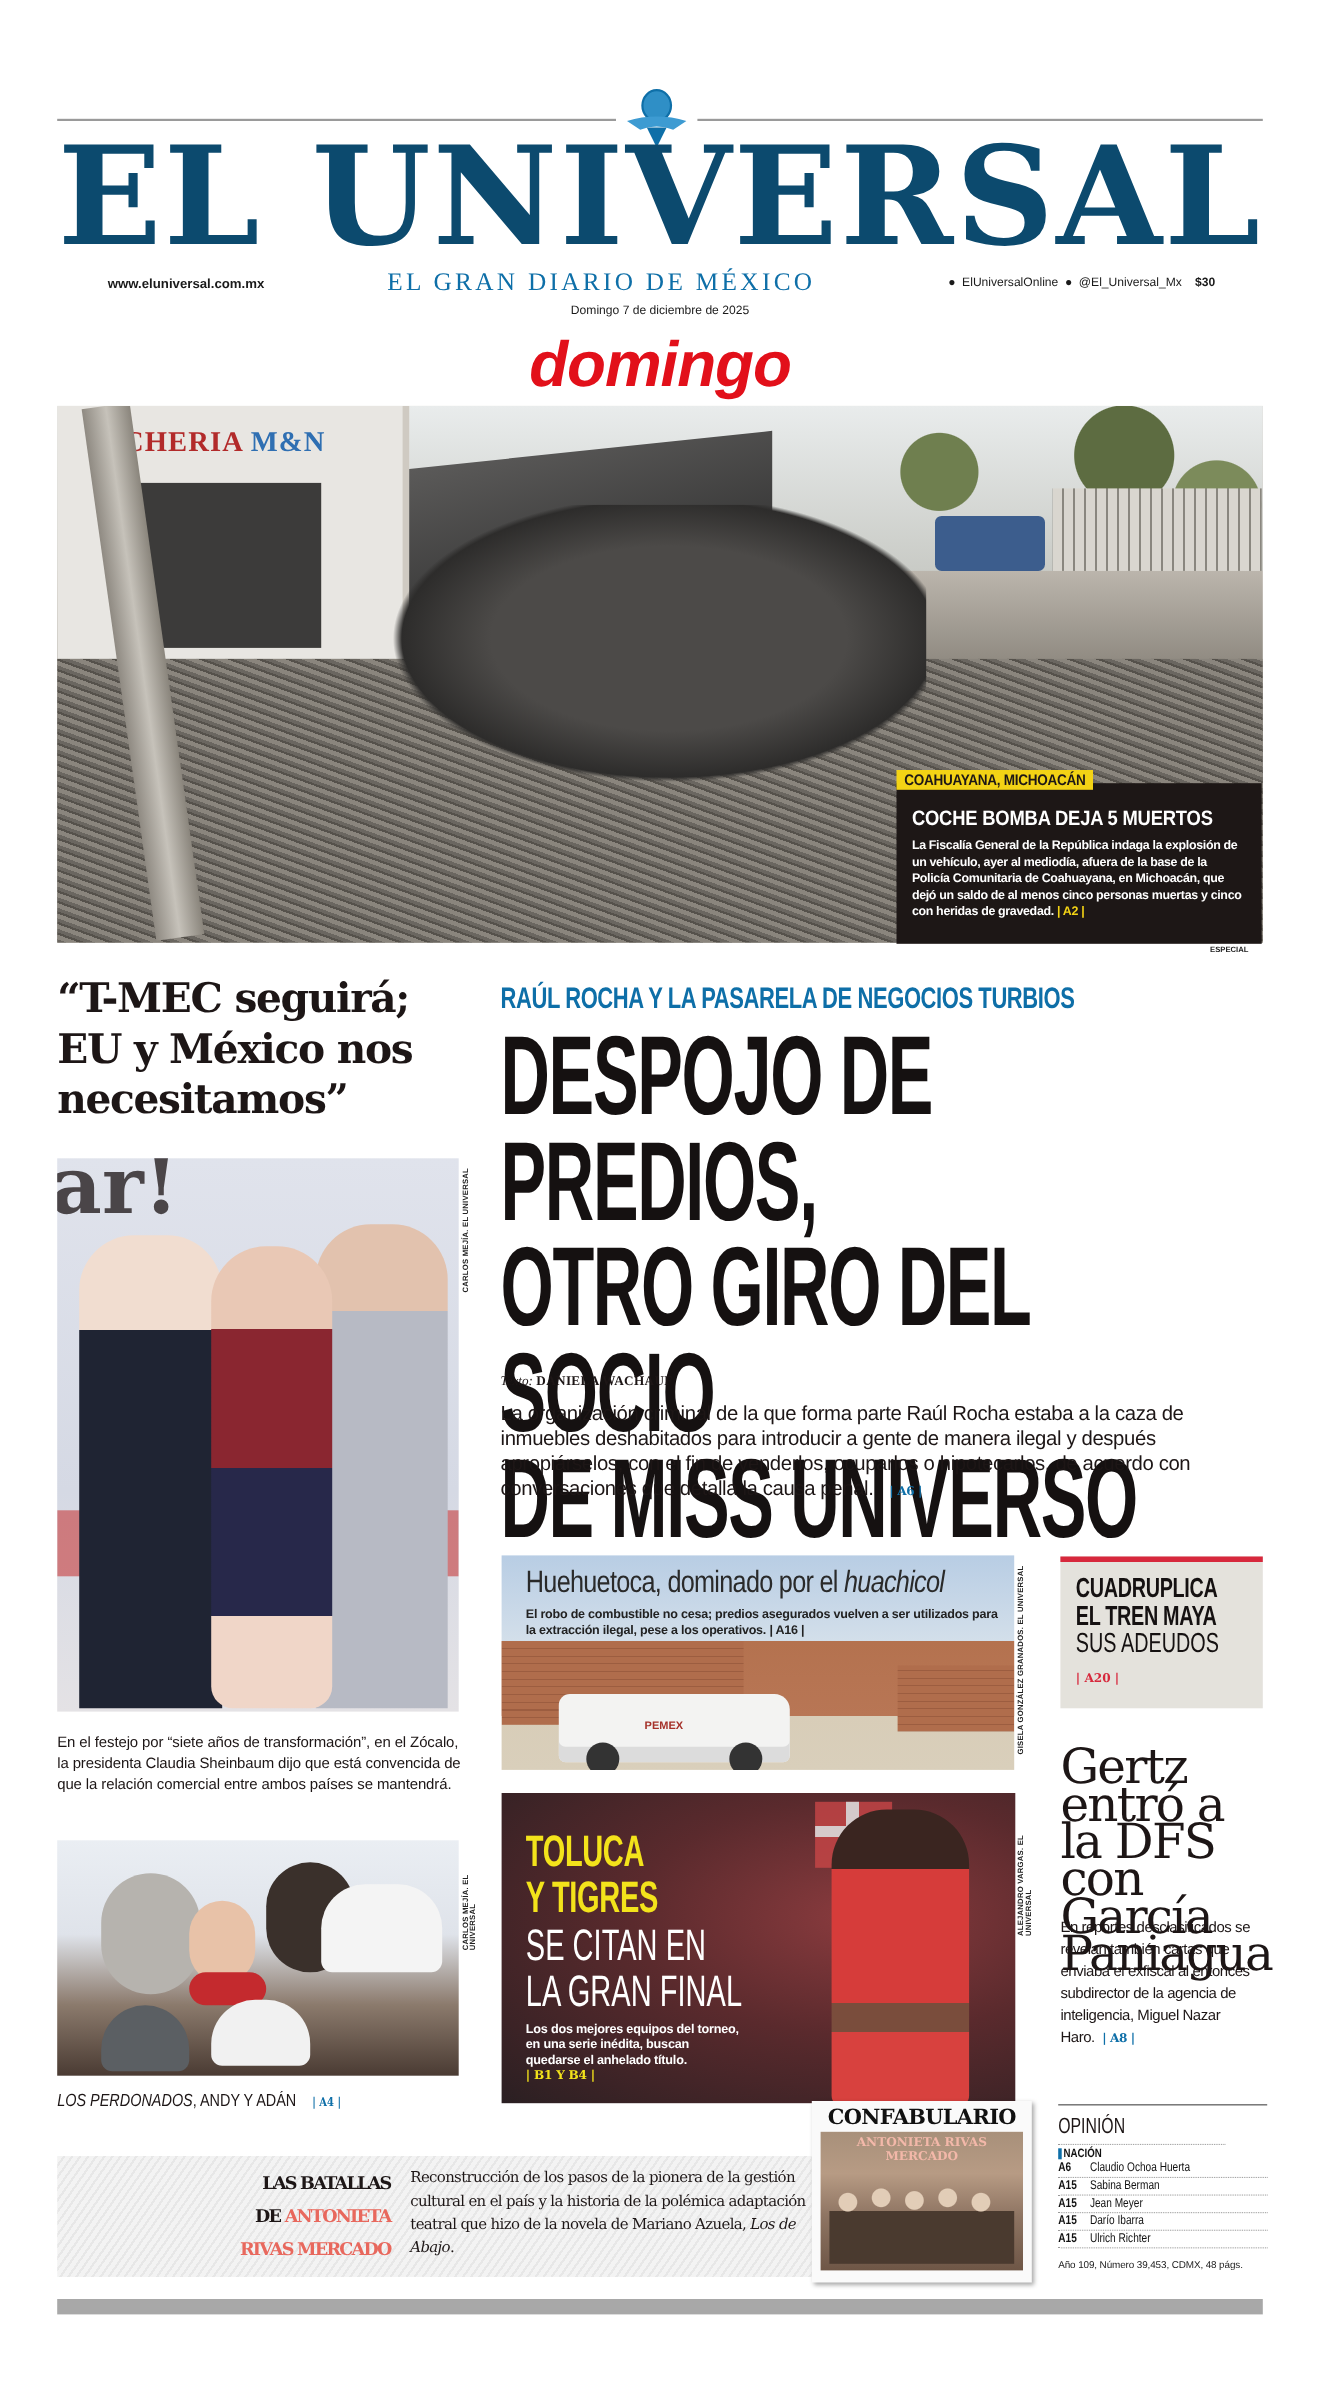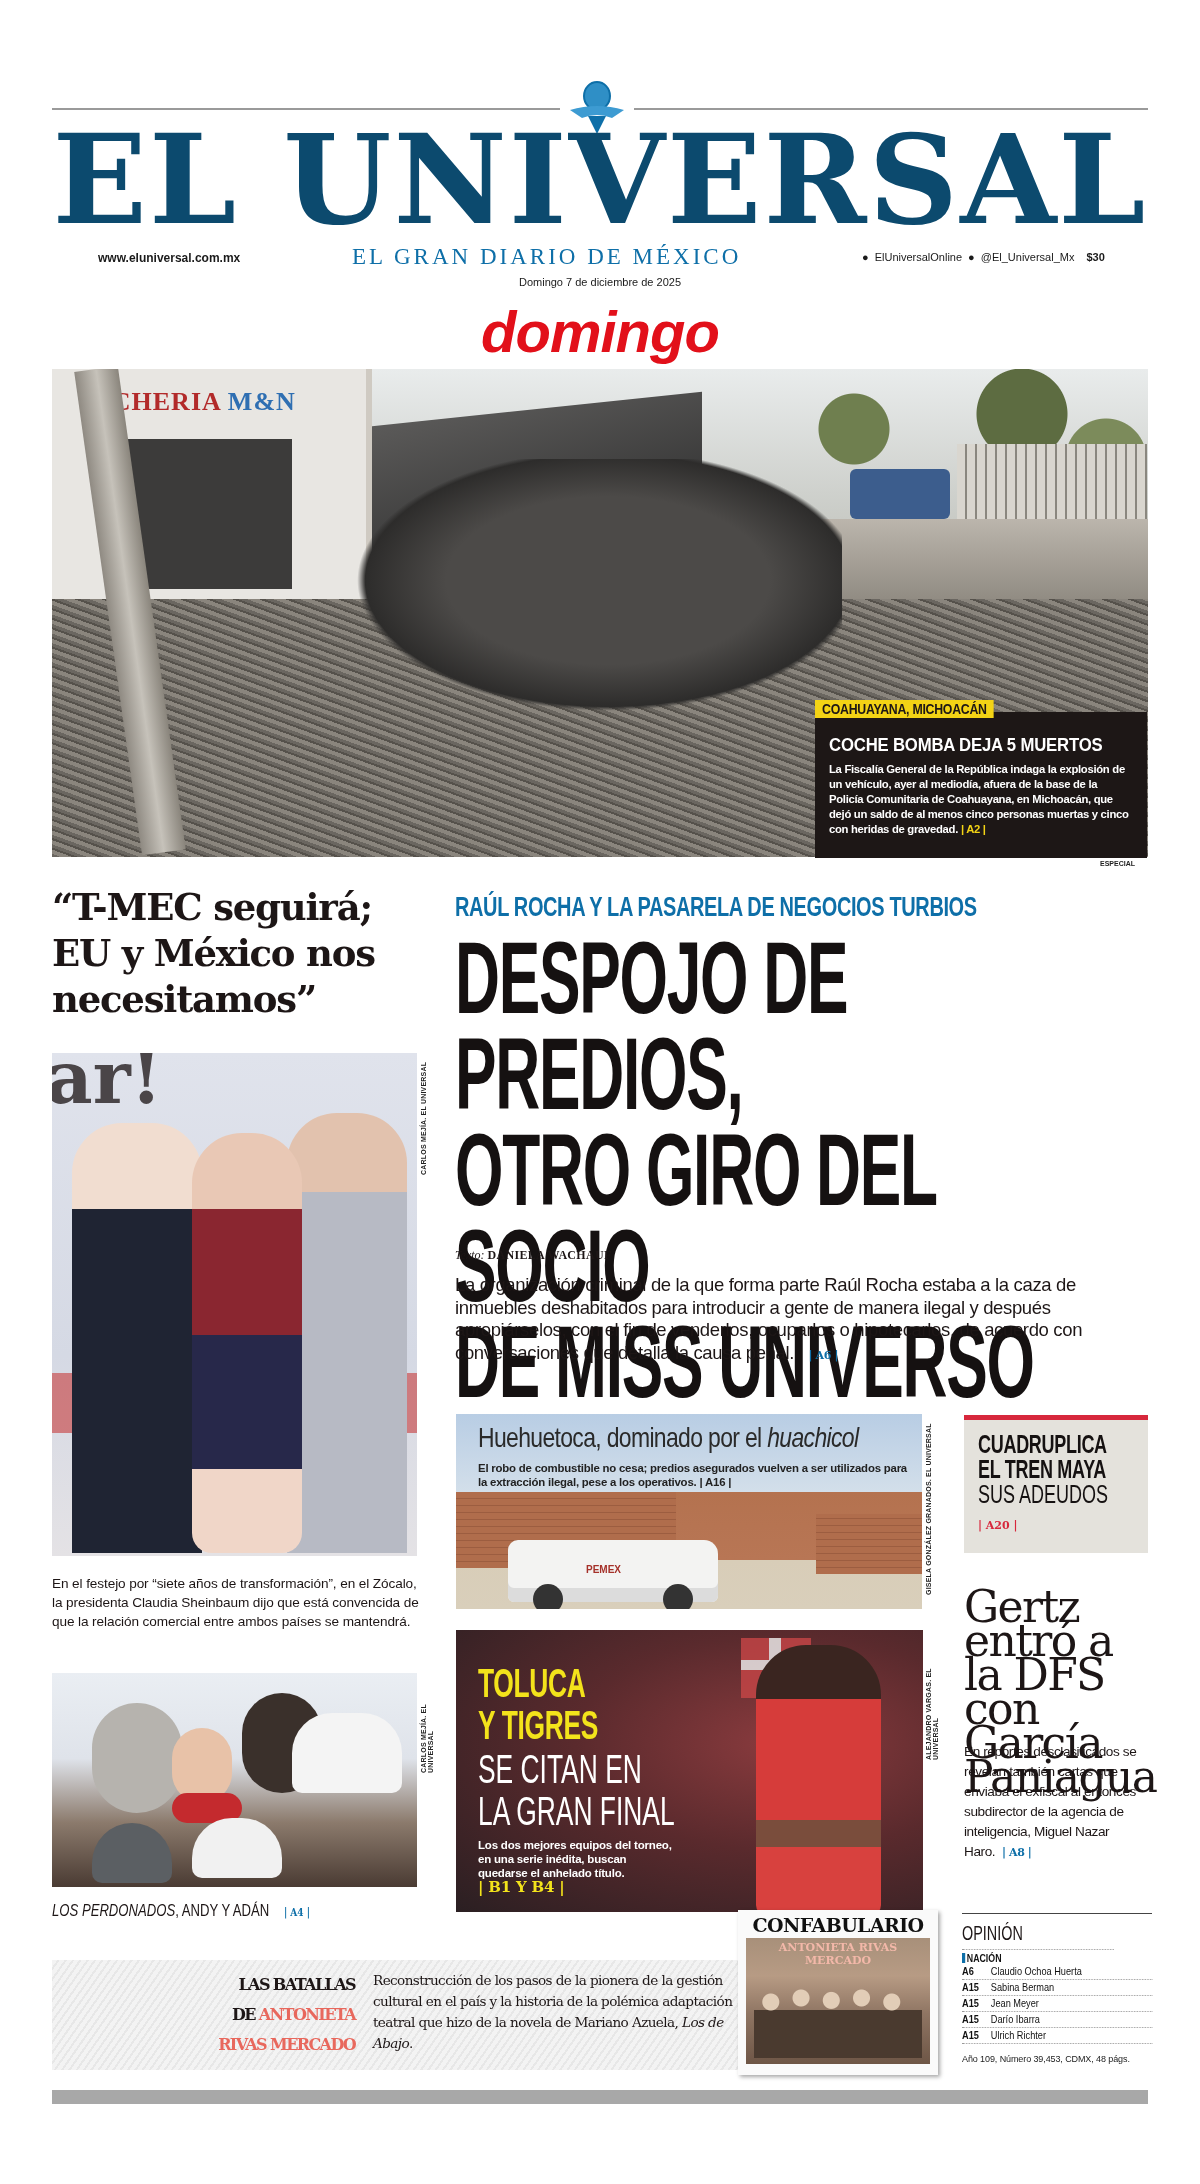--- a/index.html
+++ b/index.html
@@ -88,21 +88,21 @@
   .tren-sub { font-size: 25px; line-height: 25px; color: #151111; transform: scaleX(0.72); transform-origin: left; white-space: nowrap; }
   .tren-ref { margin-top: 12px; font-family: "DejaVu Serif", serif; font-size: 11px; font-weight:bold; color: #d7283c; }
 
   
   .toluca { left: 456px; top: 1630px; width: 467px; height: 282px; overflow:hidden; background: radial-gradient(ellipse at 70% 40%, #8a3b3e 0%, #5a2a2d 45%, #2a1f22 100%); }
   .toluca .flag { position:absolute; left:285px; top:8px; width:70px; height:60px; background: linear-gradient(90deg,transparent 28px,#f2f2f2 28px 40px,transparent 40px), linear-gradient(180deg,transparent 22px,#f2f2f2 22px 32px,transparent 32px), #c84647; opacity:0.8; }
   .toluca .player { position:absolute; left:300px; top:15px; width:125px; height:270px; background: linear-gradient(180deg,#3a2520 0 20%,#d63c3a 20% 65%,#7a4d3c 65% 75%,#d8413e 75% 100%); border-radius: 50px 50px 10px 10px; }
   .tol-kicker { position:absolute; left:22px; top:32px; font-size:40px; font-weight:bold; line-height:42px; color:#f3e31b; transform: scaleX(0.66); transform-origin:left; white-space:nowrap; letter-spacing:-0.5px; }
   .tol-sub { position:absolute; left:22px; top:118px; font-size:40px; line-height:42px; color:#ffffff; transform: scaleX(0.66); transform-origin:left; white-space:nowrap; }
   .tol-body { position:absolute; left:22px; top:208px; width:200px; font-size:11.5px; font-weight:bold; line-height:14px; color:#fff; letter-spacing:-0.2px; }
-  .tol-ref { color:#f3e31b; font-family:"DejaVu Serif",serif; font-size:15px; }
+  .tol-ref { color:#f3e31b; font-family:"DejaVu Serif",serif; font-size:11px; }
   .credit-tol { left: 925px; top: 1630px; height: 130px; }
 
   
   .gertz-head { left: 964px; top: 1590px; width: 190px; font-family: "DejaVu Serif", serif; font-size: 44px; line-height: 34px; color: #1d1616; letter-spacing: -1.6px; }
   .gertz-body { left: 964px; top: 1742px; width: 190px; font-size: 13.6px; line-height: 20px; color: #1d1616; letter-spacing: -0.4px; }
 
   
   .bottom-band { left: 52px; top: 1960px; width: 690px; height: 110px; background: repeating-linear-gradient(-55deg,#f3f3f3 0 4px,#e7e7e7 4px 6px); }
   .batallas { left: 52px; top: 1970px; width: 303px; text-align: right; font-family: "DejaVu Serif", serif; font-weight: bold; font-size: 16px; line-height: 30px; color: #1d1616; letter-spacing: -1.6px; }
   .batallas .accent { color: #e8685d; }

